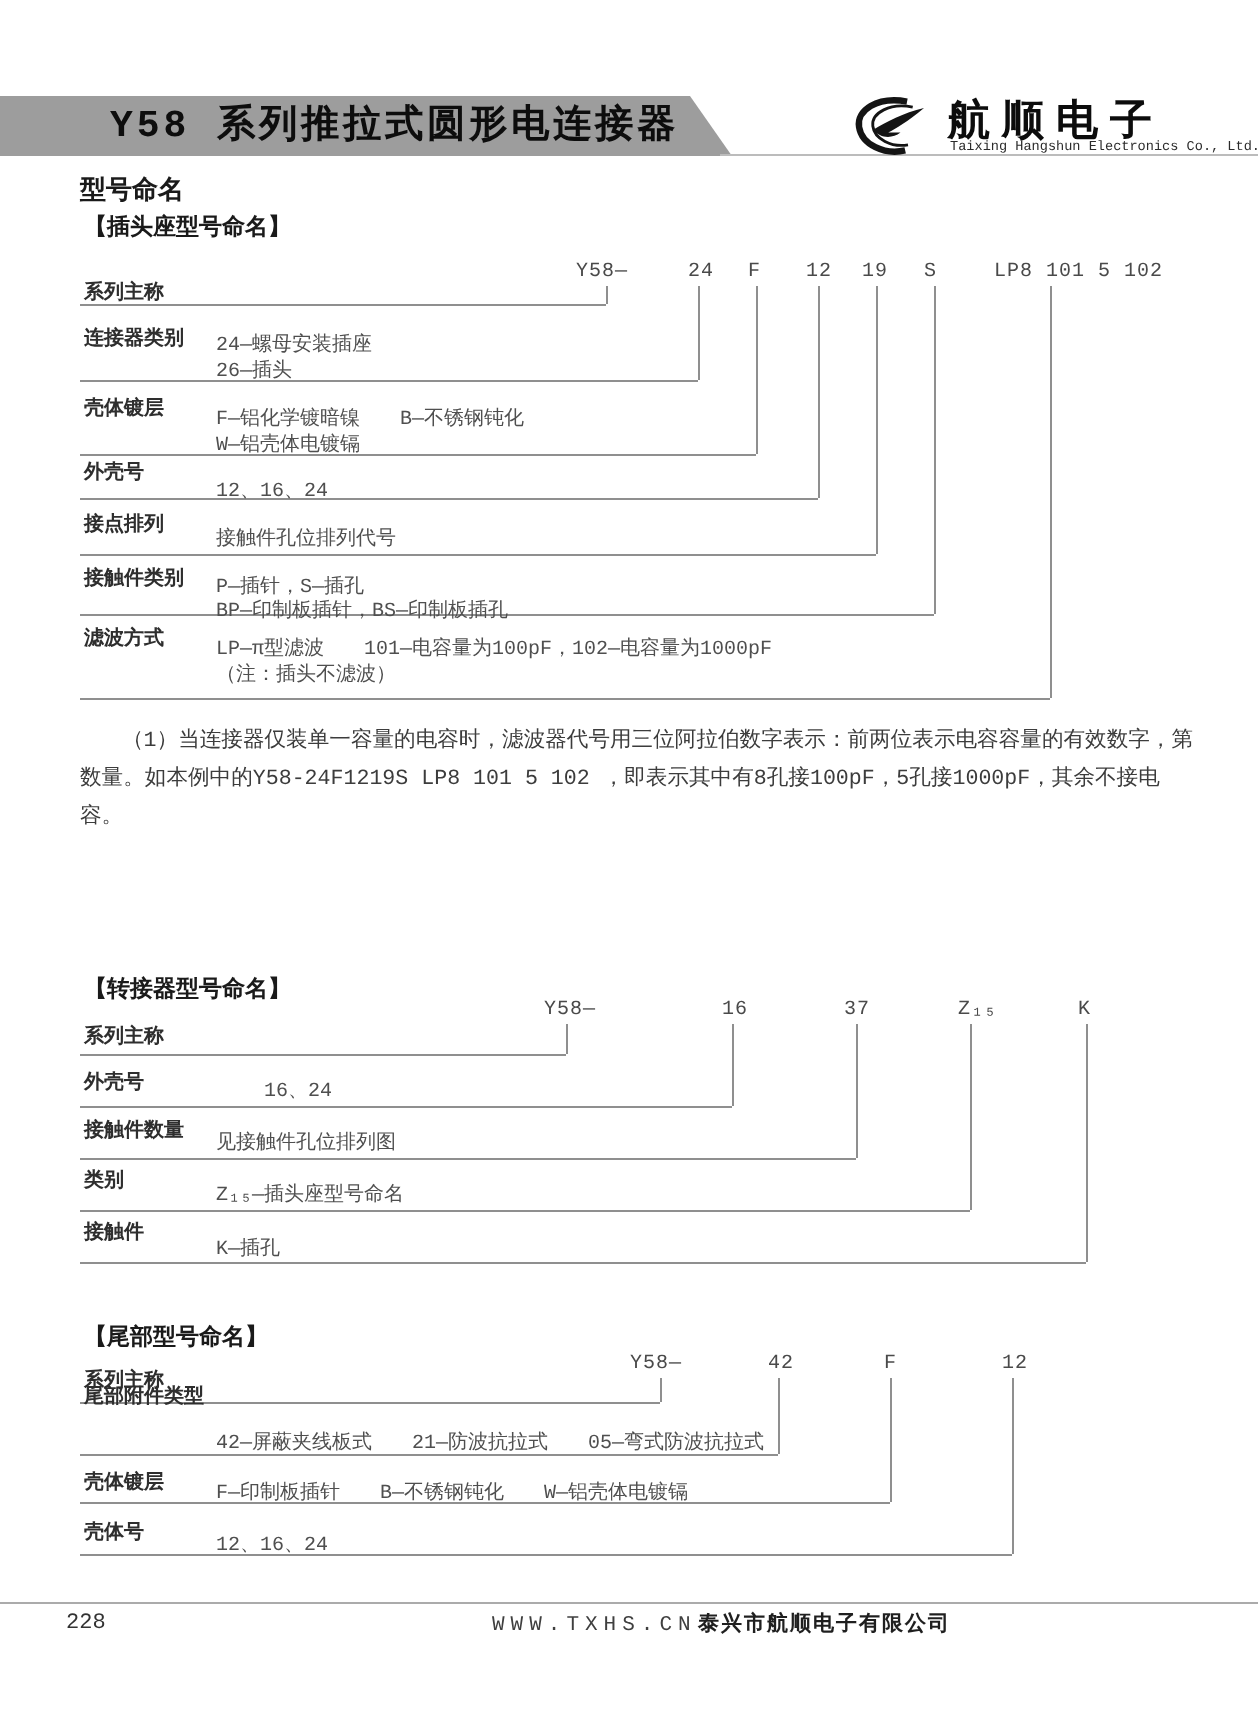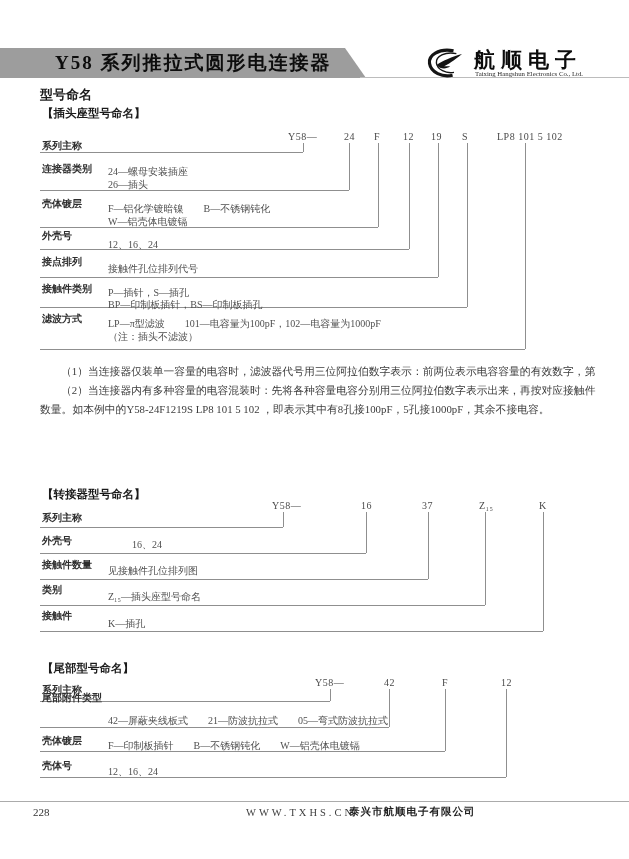--- a/index.html
+++ b/index.html
@@ -1,18 +1,18 @@
 <!DOCTYPE html>
 <html><head>
 <meta charset="utf-8">
 <style>
   html,body{margin:0;padding:0;background:#e8e8e8;}
   .page{
     position:relative;width:629px;height:859px;background:#ffffff;
-    font-family:Liberation Serif, serif;
+    font-family:Liberation Mono, monospace;
     overflow:hidden;margin:0 auto;
   }
   .abs{position:absolute;}
   
   .header-bar{
     left:0;top:48px;width:366px;height:30px;background:#9d9d9d;
     clip-path:polygon(0 0,345px 0,366px 30px,0 30px);
   }
   .header-title{
     position:absolute;left:55px;top:0;line-height:30px;
@@ -141,21 +141,20 @@
       <div class="abs v-line" style="left: 445px; top: 689px; height: 62px;"></div>
       <div class="abs row-value" style="left: 108px; top: 739px;">F—印制板插针　　B—不锈钢钝化　　W—铝壳体电镀镉</div>
       <div class="abs row-label" style="left: 42px; top: 759px;">壳体号</div>
       <div class="abs h-line" style="left: 40px; top: 777px; width: 466px;"></div>
       <div class="abs v-line" style="left: 506px; top: 689px; height: 88px;"></div>
       <div class="abs row-value" style="left: 108px; top: 765px;">12、16、24</div>
     </div>
 
   <div class="abs notes">
     <div class="note-indent">（1）当连接器仅装单一容量的电容时，滤波器代号用三位阿拉伯数字表示：前两位表示电容容量的有效数字，第</div>
-    <div class="note-indent">（2）当连接器内有多种容量的电容混装时：先将各种容量电容分别用三位阿拉伯数字表示出来，再按对应接触件</div>
     <div>数量。如本例中的Y58-24F1219S LP8 101 5 102 ，即表示其中有8孔接100pF，5孔接1000pF，其余不接电容。</div>
   </div>
 
   <div class="abs footer-line"></div>
   <div class="abs footer-page">228</div>
   <div class="abs footer-site">WWW.TXHS.CN</div>
   <div class="abs footer-company">泰兴市航顺电子有限公司</div>
 
 </div>
 

